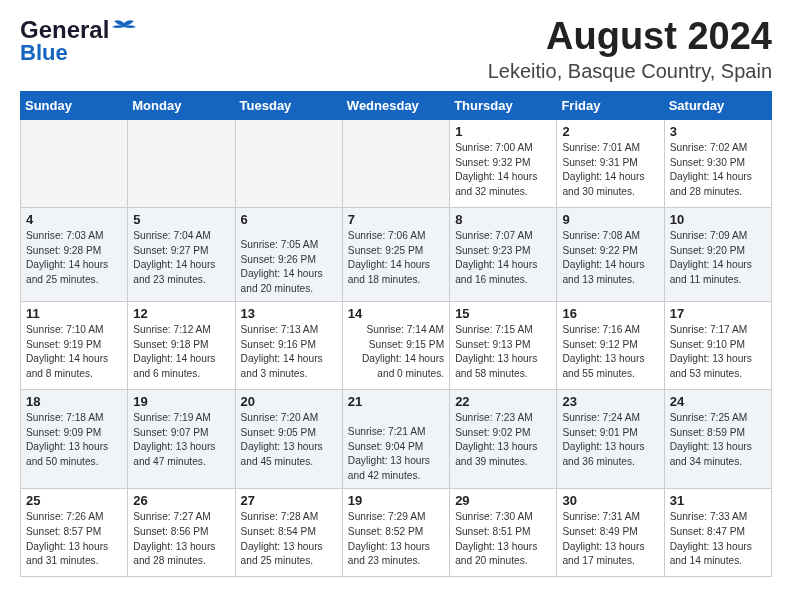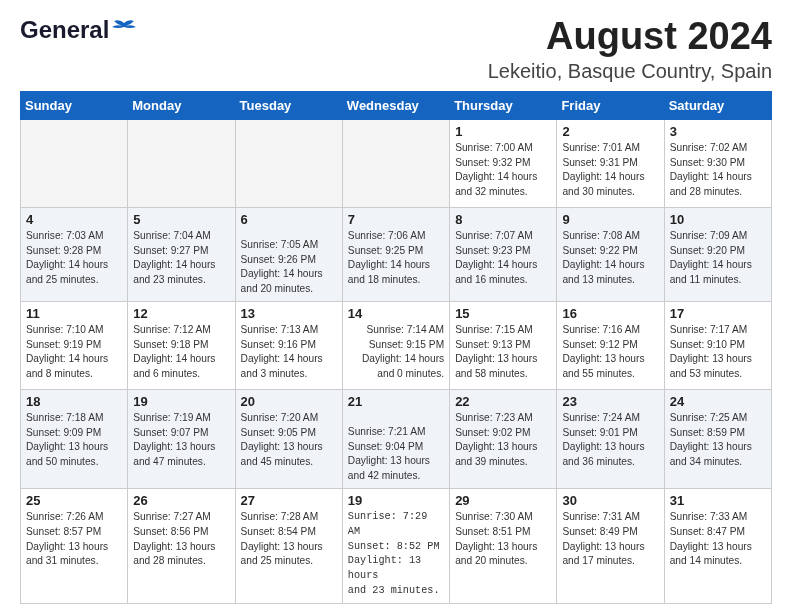--- a/index.html
+++ b/index.html
@@ -79,20 +79,21 @@
 
 <div class="header">
   <div class="logo">
     <div>
       <div style="display:flex;align-items:center;">
         <span style="font-size:24px;font-weight:bold;color:#1a1a2e;">General</span>
         <svg width="28" height="22" viewBox="0 0 28 22" style="margin:0 1px;">
           <path d="M14 4 Q18 0 24 2 Q20 6 16 7 Q22 5 26 8 Q20 10 14 8 Q8 10 2 8 Q6 5 12 7 Q8 6 4 2 Q10 0 14 4Z" fill="#1565c0"></path>
         </svg>
       </div>
+      <div style="font-size:22px;font-weight:bold;color:#1565c0;margin-top:-4px;">Blue</div>
     </div>
   </div>
   <div class="title-block">
     <div class="month-title">August 2024</div>
     <div class="location">Lekeitio, Basque Country, Spain</div>
   </div>
 </div>
 
 <table>
   <thead>
@@ -304,21 +305,21 @@
         </td>
         <td>
           <span class="day-num">27</span>
           <div class="day-detail" style="white-space: pre-line;">Sunrise: 7:28 AM
 Sunset: 8:54 PM
 Daylight: 13 hours
 and 25 minutes.</div>
         </td>
         <td>
           <span class="day-num">19</span>
-          <div class="day-detail" style="white-space: pre-line; font-family: Liberation Mono, monospace;">Sunrise: 7:29 AM
+          <div class="day-detail" style="white-space: pre-line;">Sunrise: 7:29 AM
 Sunset: 8:52 PM
 Daylight: 13 hours
 and 23 minutes.</div>
         </td>
         <td>
           <span class="day-num">29</span>
           <div class="day-detail" style="white-space: pre-line;">Sunrise: 7:30 AM
 Sunset: 8:51 PM
 Daylight: 13 hours
 and 20 minutes.</div>

